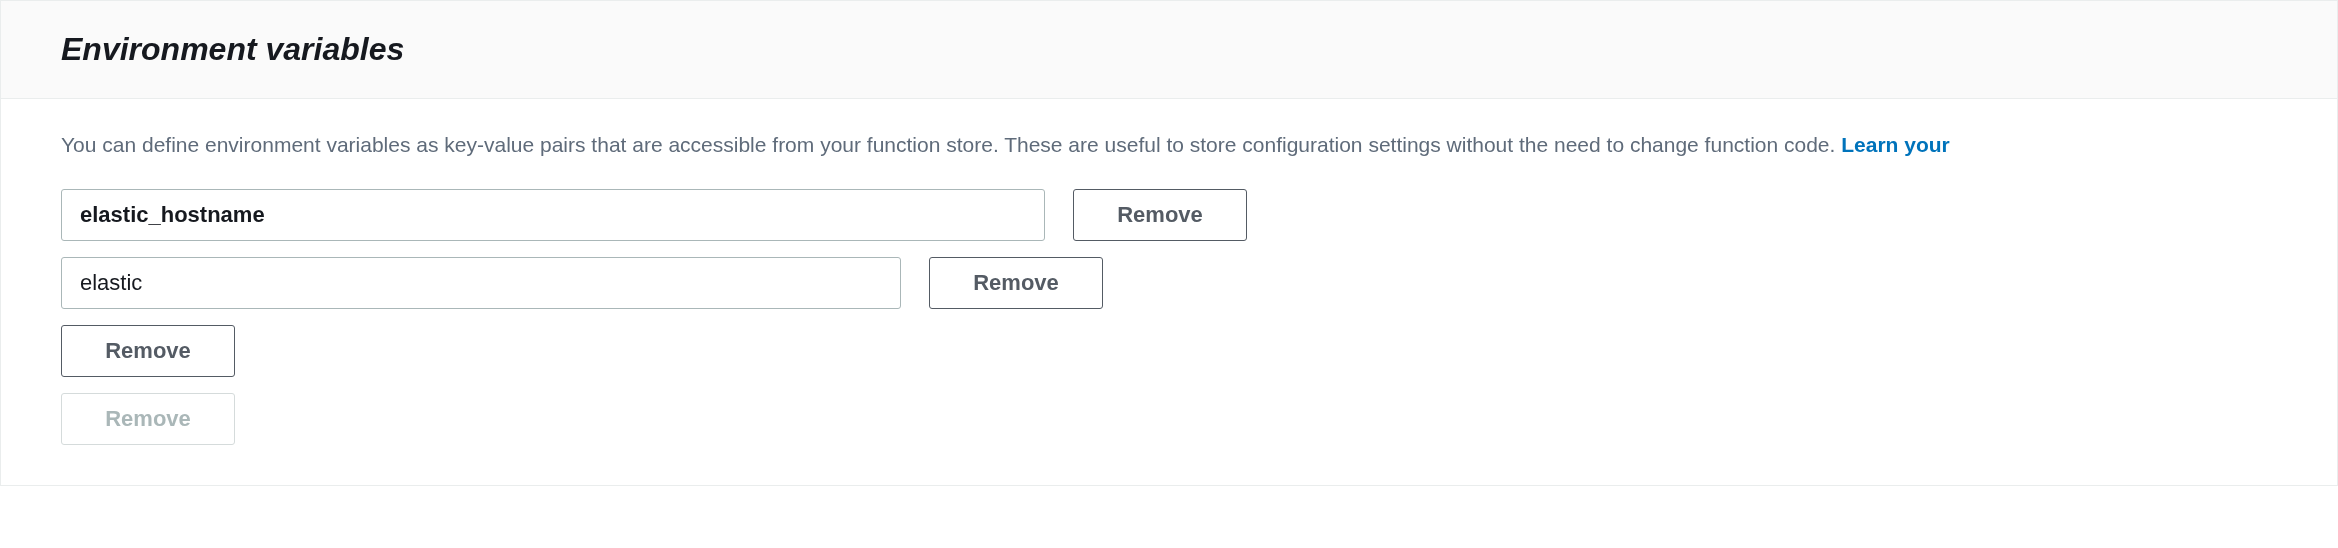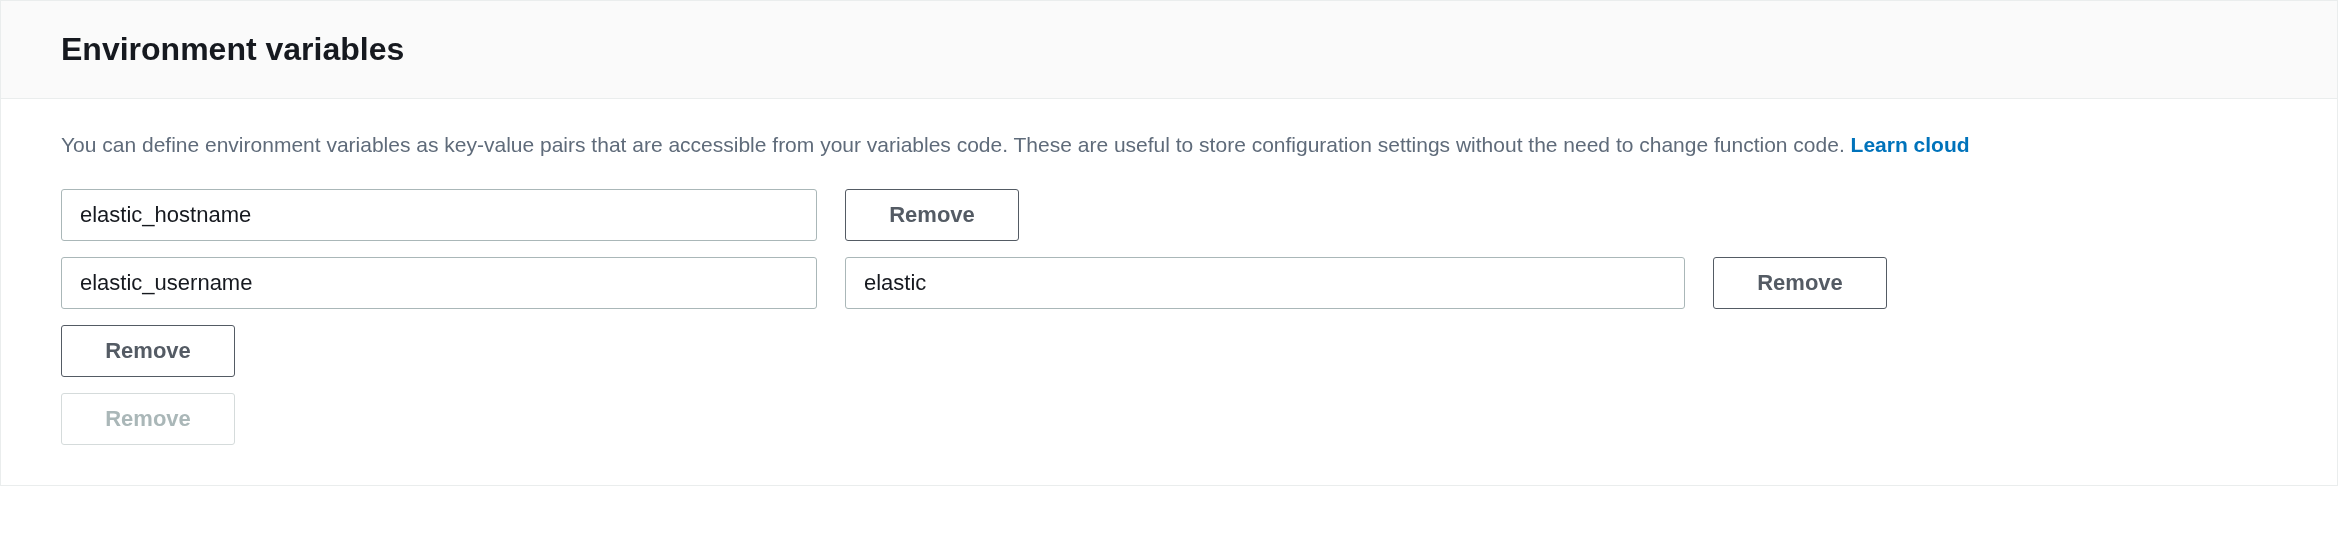--- a/index.html
+++ b/index.html
@@ -16,20 +16,21 @@
     }
     .panel-header {
       background: #fafafa;
       padding: 30px 60px;
       border-bottom: 1px solid #eaeded;
     }
     .panel-title {
       font-size: 32px;
       font-weight: 700;
       color: #16191f;
+      font-style: italic;
     }
     .panel-body {
       padding: 30px 60px 40px 60px;
     }
     .description {
       font-size: 21px;
       color: #5f6b7a;
       margin-bottom: 28px;
       line-height: 1.5;
     }
@@ -47,21 +48,21 @@
     .input {
       height: 52px;
       border: 1px solid #aab7b8;
       border-radius: 3px;
       padding: 0 18px;
       font-size: 22px;
       color: #16191f;
       background: #ffffff;
       outline: none;
     }
-    .input.key { width: 756px; }
+    .input.key { width: 984px; font-weight: bold; }
     .input.value { width: 840px; }
     .input::placeholder {
       color: #879596;
       font-style: italic;
     }
     .remove-btn {
       height: 52px;
       width: 174px;
       border: 1px solid #545b64;
       border-radius: 3px;
@@ -79,33 +80,32 @@
   </style>
 </head>
 <body>
 
 <div class="panel">
   <div class="panel-header">
     <h2 class="panel-title">Environment variables</h2>
   </div>
   <div class="panel-body">
     <p class="description">
-      <span>You can define environment variables as key-value pairs that are accessible from your variables code. These are useful to store configuration settings without the need to change function code.</span>
-      <a href="#" class="learn-more">Learn cloud</a>
+      <span>You can define environment variables as key-value pairs that are accessible from your function store. These are useful to store configuration settings without the need to change function code.</span>
+      <a href="#" class="learn-more">Learn your</a>
     </p>
 
     <div class="rows">
 
       <div class="row">
         <input class="input key" type="text" spellcheck="false" value="elastic_hostname" style="">
         <button class="remove-btn">Remove</button>
       </div>
 
       <div class="row">
-        <input class="input key" type="text" spellcheck="false" value="elastic_username" style="">
         <input class="input value" type="text" spellcheck="false" value="elastic" style="">
         <button class="remove-btn">Remove</button>
       </div>
 
       <div class="row">
         <button class="remove-btn">Remove</button>
       </div>
 
       <div class="row">
         <button class="remove-btn" disabled="">Remove</button>

